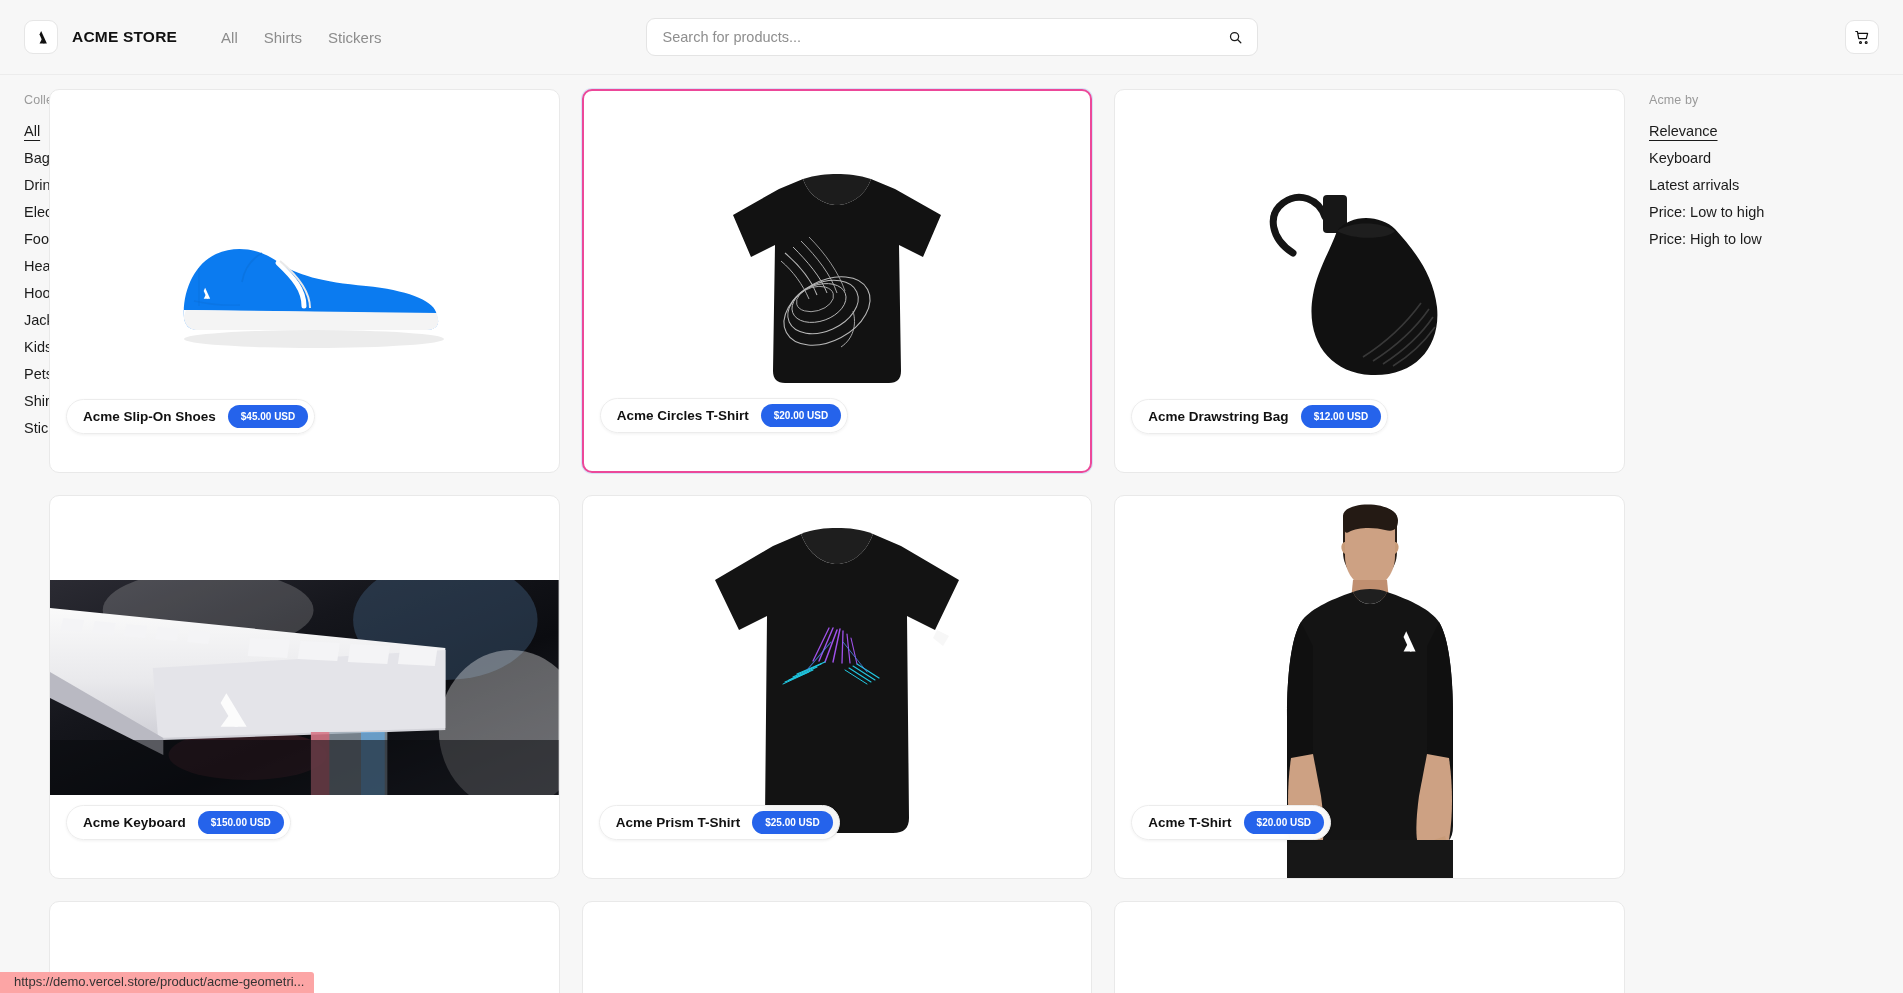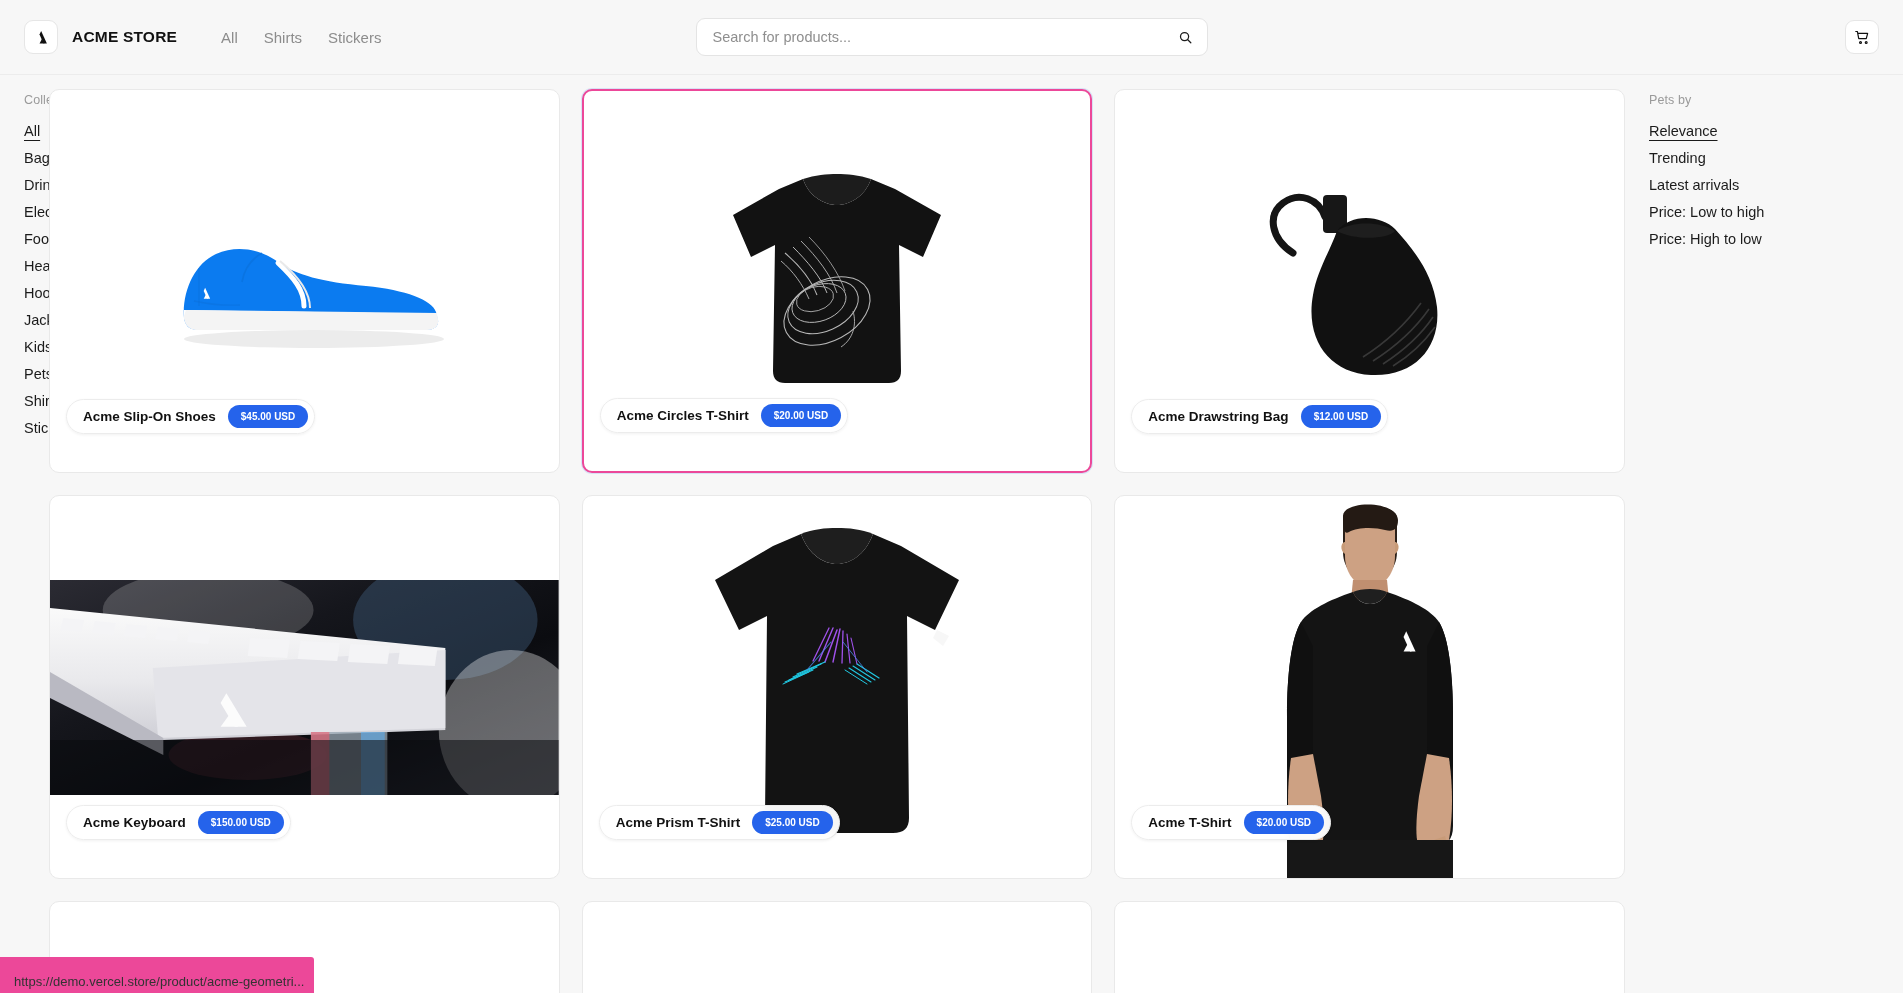--- a/index.html
+++ b/index.html
@@ -35,21 +35,21 @@
     letter-spacing: .2px; white-space: nowrap;
   }
   .nav-links { display: flex; align-items: center; gap: 26px; margin-left: 30px; }
   .nav-link {
     font-size: 15px; color: #8c8c8c; text-decoration: none; white-space: nowrap;
     cursor: pointer;
   }
 
   .search-wrap {
     position: absolute; left: 50%; transform: translateX(-50%);
-    width: 512px;
+    width: 612px;
   }
   .search-box {
     position: relative;
     width: 100%; height: 38px;
     background: #ffffff;
     border: 1px solid #e4e4e4;
     border-radius: 9px;
     display: flex; align-items: center;
     padding: 0 38px 0 16px;
   }
@@ -155,24 +155,24 @@
     padding: 5.5px 0; cursor: pointer; width: fit-content;
   }
   .sort-item.active {
     text-decoration: underline; text-underline-offset: 4px;
     text-decoration-thickness: 1px;
   }
 
   
   .status-bar {
     position: fixed; left: 0; bottom: 0;
-    background: #ec4899;
+    background: #fca5a5;
     color: #333;
     font-size: 13px;
-    padding: 17px 10px 4px 14px;
+    padding: 2px 10px 4px 14px;
     border-top-right-radius: 3px;
     max-width: 420px;
     white-space: nowrap; overflow: hidden; text-overflow: ellipsis;
     z-index: 99;
   }
 
   
   .shoe-svg, .tee-svg, .bag-svg, .kb-svg, .mat-svg, .ball-svg, .cap-svg { display:block; }
 </style>
 </head>
@@ -449,24 +449,24 @@
       <article class="card">
         <div class="card-media" style="align-items:flex-end;">
           
         </div>
       </article>
 
     </div>
   </section>
 
   <aside class="col-right">
-    <div class="panel-heading">Pets by</div>
+    <div class="panel-heading">Acme by</div>
     <ul class="sort-list">
       <li class="sort-item active">Relevance</li>
-      <li class="sort-item">Trending</li>
+      <li class="sort-item">Keyboard</li>
       <li class="sort-item">Latest arrivals</li>
       <li class="sort-item">Price: Low to high</li>
       <li class="sort-item">Price: High to low</li>
     </ul>
   </aside>
 
 </div>
 
 <div class="status-bar">https://demo.vercel.store/product/acme-geometri...</div>
 

